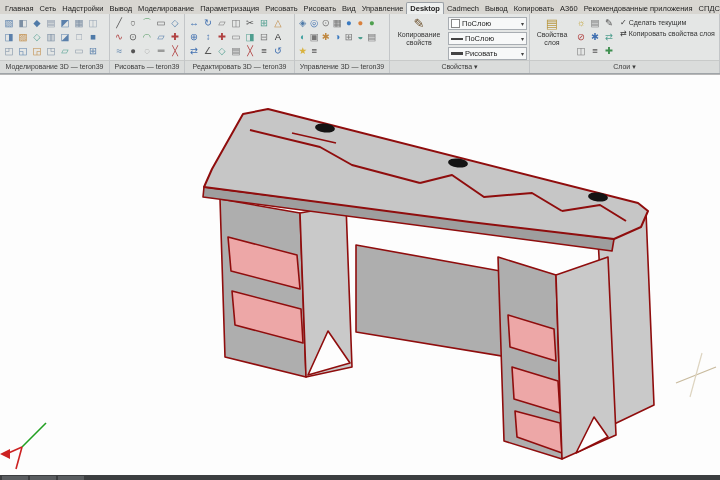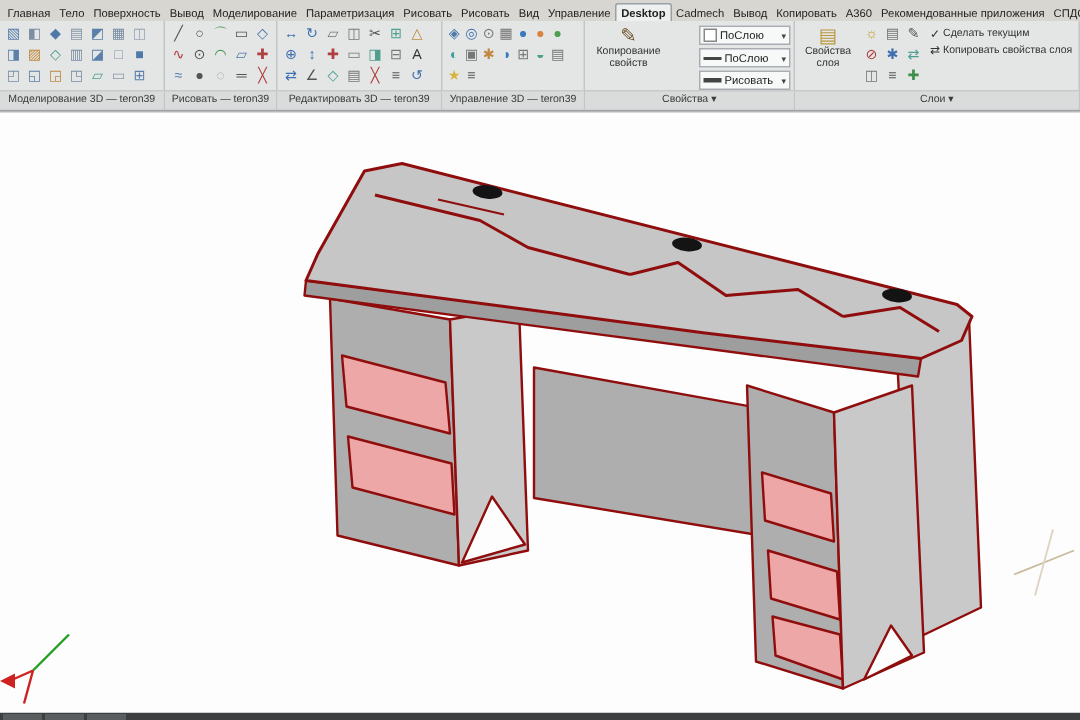--- a/index.html
+++ b/index.html
@@ -37,21 +37,21 @@
   .panel-properties{width:140px}
   .panel-layers{flex:1}
   .big-btn{
     display:flex;flex-direction:column;align-items:center;width:54px;
     font-size:7px;text-align:center;color:#333;line-height:1.15;cursor:default;flex-shrink:0;
   }
   .big-btn .bicon{font-size:13px;line-height:15px;}
   .combo-col{display:flex;flex-direction:column;gap:2px;flex:1;padding-top:1px;min-width:0;}
   .combo{
     height:11px;background:#f7f8f8;border:1px solid #a8adb2;display:flex;align-items:center;
-    font-size:7.5px;color:#222;padding:0 2px;gap:2px;margin-left:18px;
+    font-size:7.5px;color:#222;padding:0 2px;gap:2px;
   }
   .combo .swatch{width:7px;height:7px;background:var(--swatch,#fff);border:1px solid #888;flex-shrink:0;}
   .combo .ltline{width:12px;height:0;border-top:2px solid #444;flex-shrink:0;}
   .combo .val{flex:1;overflow:hidden;white-space:nowrap;}
   .combo .arr{font-size:6px;color:#444;}
   .layers-body{gap:2px;}
   .lgrid{width:44px;flex-shrink:0;}
   .lactions{flex:1;display:flex;flex-direction:column;gap:2px;padding-top:2px;overflow:hidden;min-width:0;}
   .laction{display:flex;gap:2px;font-size:7px;color:#333;white-space:nowrap;overflow:hidden;align-items:center;}
   .laction .aicon{font-size:8px;}
@@ -60,22 +60,22 @@
   .canvas svg{position:absolute;left:0;top:0;}
   
   .statusbar{height:7px;background:#3c3e40;display:flex;gap:2px;padding:1px 2px;box-sizing:border-box;}
   .statusbar .sitem{width:26px;background:#5a5d60;}
 </style>
 </head>
 <body>
 
 <div class="tab-bar">
     <div class="tab">Главная</div>
-    <div class="tab">Тело</div>
-    <div class="tab">Поверхность</div>
+    <div class="tab">Сеть</div>
+    <div class="tab">Надстройки</div>
     <div class="tab">Вывод</div>
     <div class="tab">Моделирование</div>
     <div class="tab">Параметризация</div>
     <div class="tab">Рисовать</div>
     <div class="tab">Рисовать</div>
     <div class="tab">Вид</div>
     <div class="tab">Управление</div>
     <div class="tab active">Desktop</div>
     <div class="tab">Cadmech</div>
     <div class="tab">Вывод</div>

